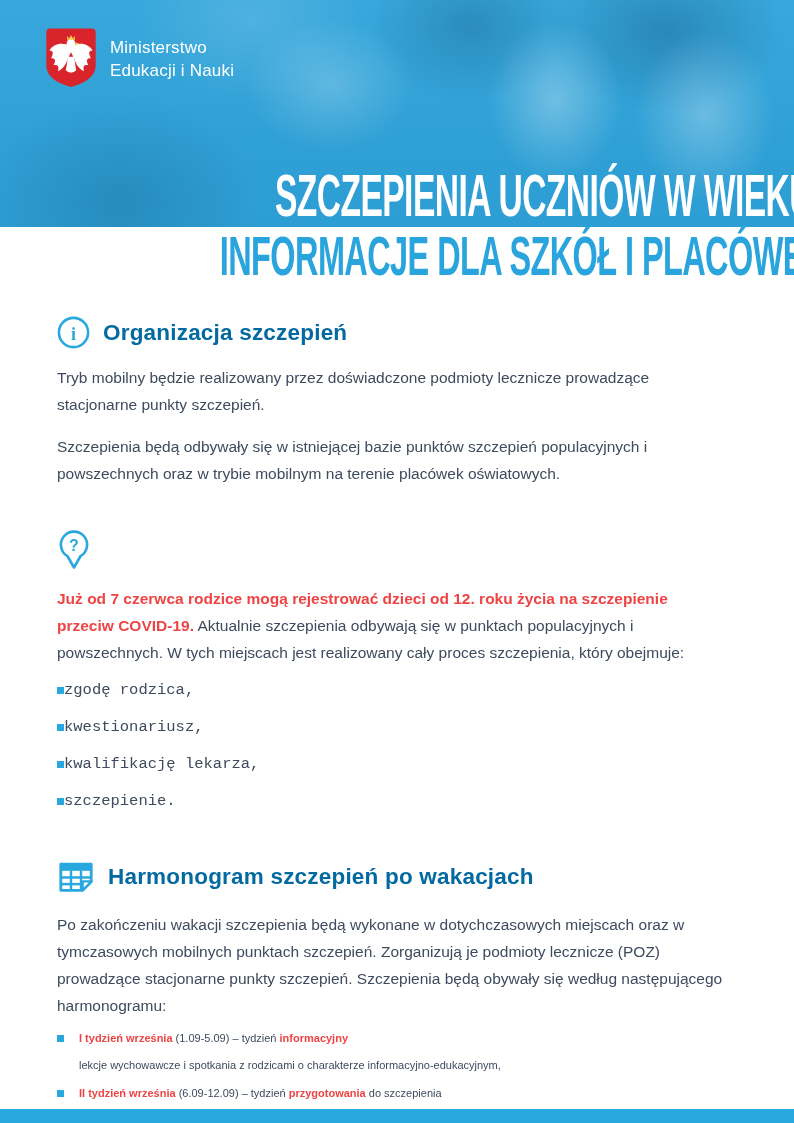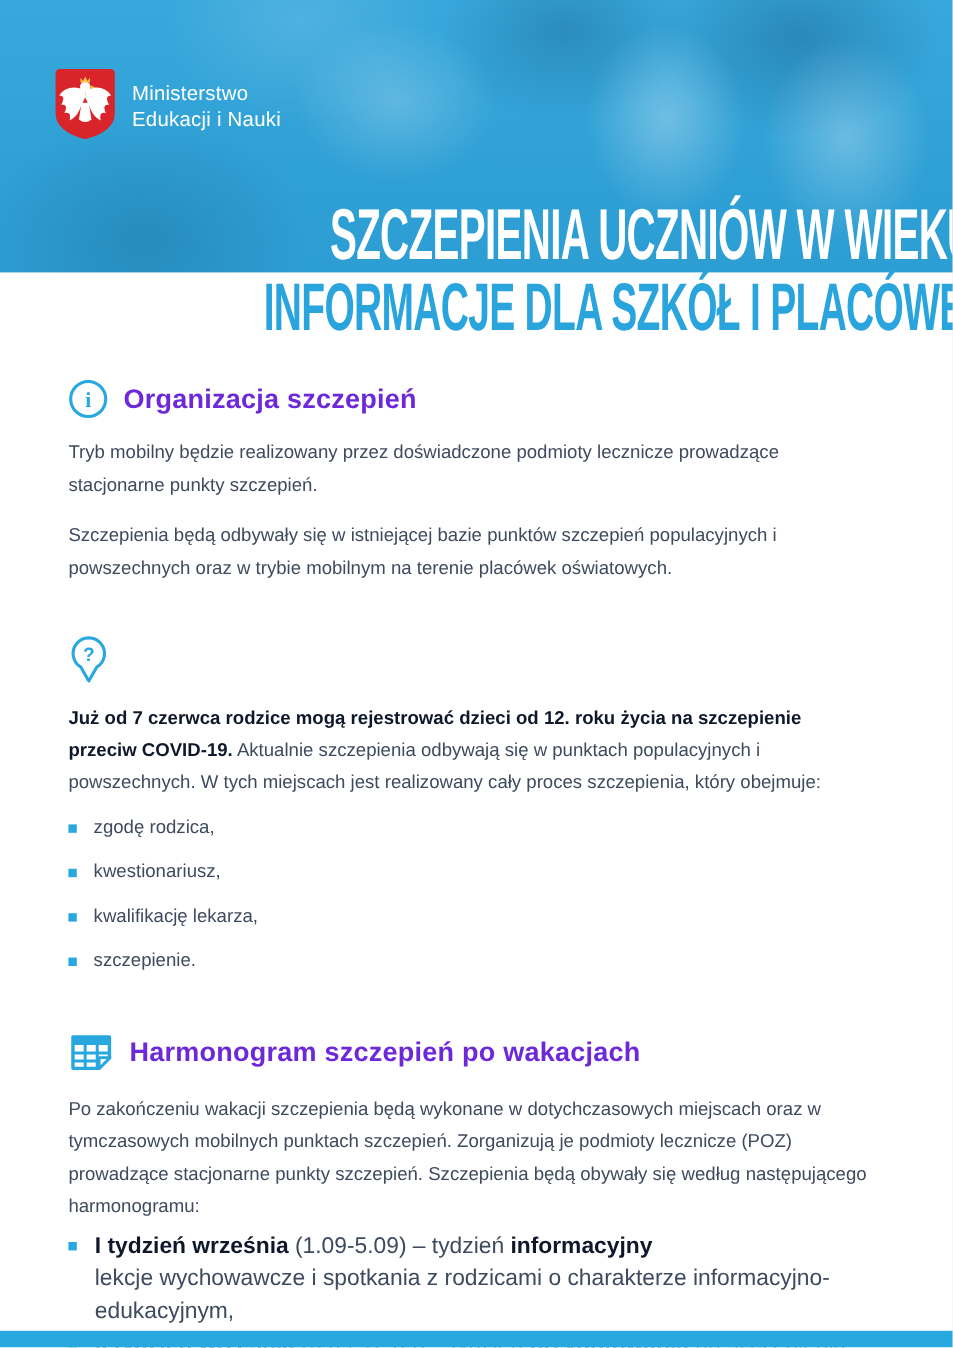--- a/index.html
+++ b/index.html
@@ -17,53 +17,53 @@
     background:
       radial-gradient(95px 115px at 555px 100px, rgba(255,255,255,.30), rgba(255,255,255,0) 70%),
       radial-gradient(100px 120px at 705px 115px, rgba(255,255,255,.28), rgba(255,255,255,0) 70%),
       radial-gradient(120px 95px at 330px 85px, rgba(255,255,255,.22), rgba(255,255,255,0) 70%),
       radial-gradient(150px 110px at 470px 25px, rgba(5,45,85,.22), rgba(5,45,85,0) 70%),
       radial-gradient(170px 120px at 665px 30px, rgba(5,45,85,.25), rgba(5,45,85,0) 70%),
       radial-gradient(200px 150px at 120px 200px, rgba(5,50,90,.18), rgba(5,50,90,0) 70%),
       radial-gradient(160px 120px at 250px 20px, rgba(255,255,255,.12), rgba(255,255,255,0) 70%),
       linear-gradient(180deg,#38A8DC 0%, #2FA0D5 65%, #2D9ED3 100%);
   }
-  .logo { position:absolute; top:56px; left:45px; display:flex; align-items:center; gap:13px; }
+  .logo { position:absolute; top:27px; left:45px; display:flex; align-items:center; gap:13px; }
   .ministry { color:#ffffff; font-size:17px; line-height:1.3; font-weight:400; letter-spacing:.2px; }
   .hero-title {
     position:absolute; left:0; right:0; bottom:4px; text-align:center;
     color:#ffffff; font-weight:700; font-size:60px; line-height:54px;
   }
   .condense { display:inline-block; transform:scaleX(.56); transform-origin:center; white-space:nowrap; letter-spacing:-1px; }
 
   
   .subtitle {
     margin-top:3px; text-align:center;
     color:#2AA4DC; font-weight:700; font-size:56px; line-height:52px;
   }
   .subtitle .condense { transform:scaleX(.58); }
 
   
   .content { padding:0 57px; }
   .sec-head { display:flex; align-items:center; gap:13px; margin-top:34px; }
-  .sec-head h2 { margin:0; font-size:22.5px; font-weight:700; color:#6d28d9; letter-spacing:.2px; }
+  .sec-head h2 { margin:0; font-size:22.5px; font-weight:700; color:#0369a1; letter-spacing:.2px; }
   .sec-head .icon { flex:0 0 auto; display:flex; }
 
   .body-p { font-size:15.5px; line-height:27px; margin:15px 0 0; }
   .w620 { max-width:624px; }
   .w650 { max-width:652px; }
   .w672 { max-width:676px; }
-  b { font-weight:700; color:#0f172a; }
+  b { font-weight:700; color:#ef4444; }
 
   ul.checklist { list-style:none; margin:10px 0 0; padding:0; }
-  ul.checklist li { display:flex; align-items:center; gap:14px; margin-top:11px; font-size:15.5px; line-height:26px; }
+  ul.checklist li { display:flex; align-items:center; margin-top:11px; font-size:15.5px; line-height:26px;font-family:Liberation Mono, monospace; }
   .sq { width:7px; height:7px; background:#29A7DF; flex:0 0 auto; }
 
   ul.schedule { list-style:none; margin:6px 0 0; padding:0; }
-  ul.schedule li { position:relative; padding-left:22px; margin-top:1px; font-size:19px; line-height:27px; width:692px; }
+  ul.schedule li { position:relative; padding-left:22px; margin-top:1px; font-size:11px; line-height:27px; width:692px; }
   ul.schedule li::before { content:""; position:absolute; left:0; top:10px; width:7px; height:7px; background:#29A7DF; }
   .desc:empty { display:none; }
 
   .footer-bar { position:absolute; left:0; right:0; bottom:0; height:14px; background:#29A7DF; }
 </style>
 </head>
 <body>
 
 <div class="page">
 

